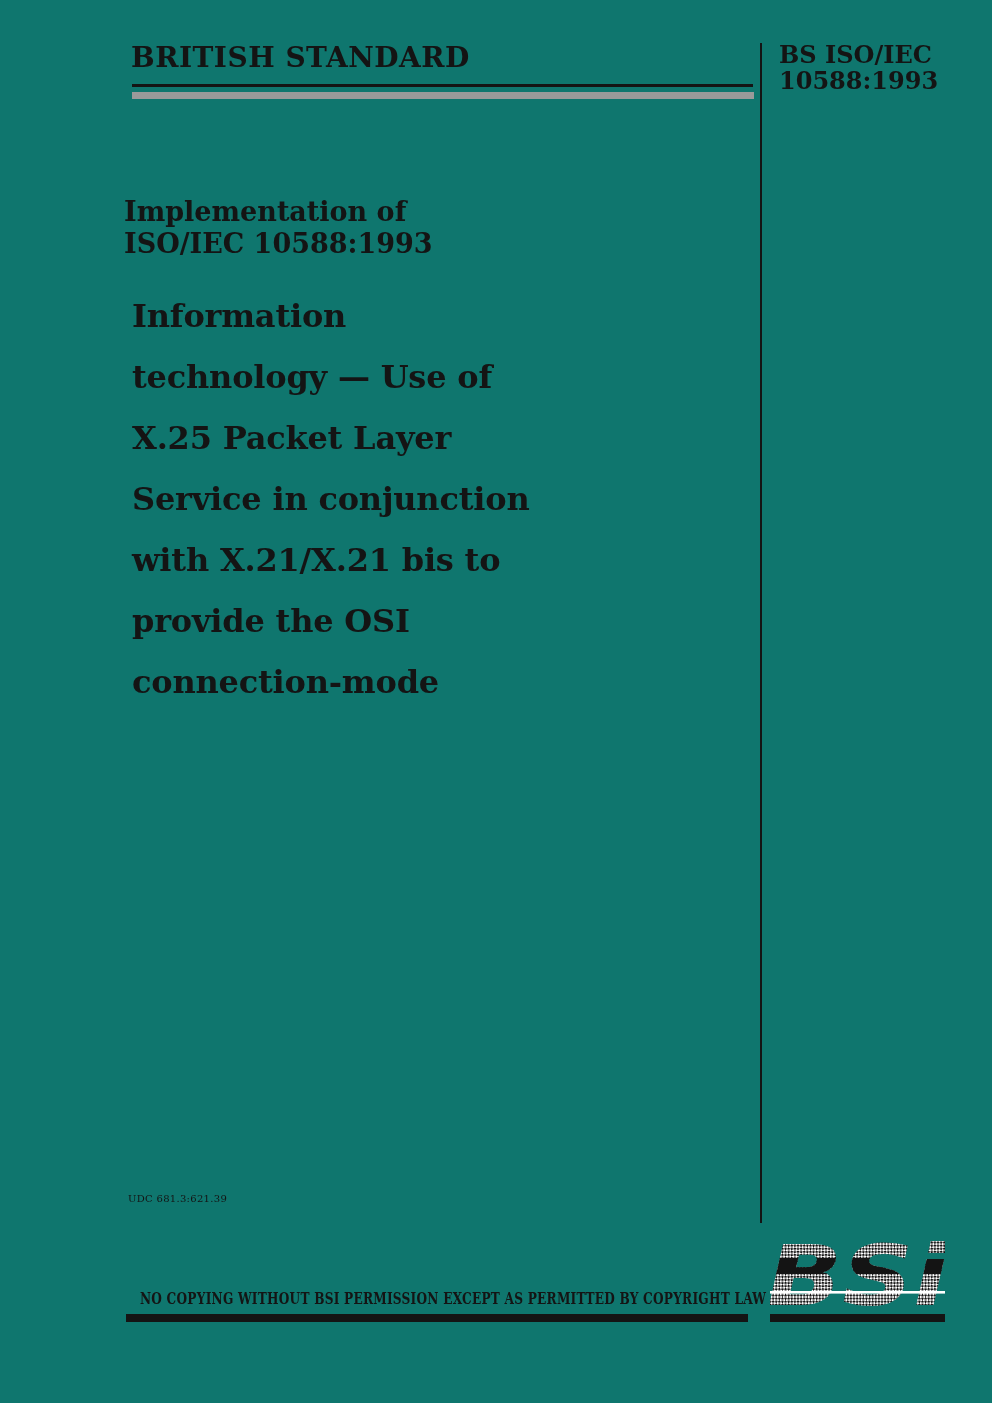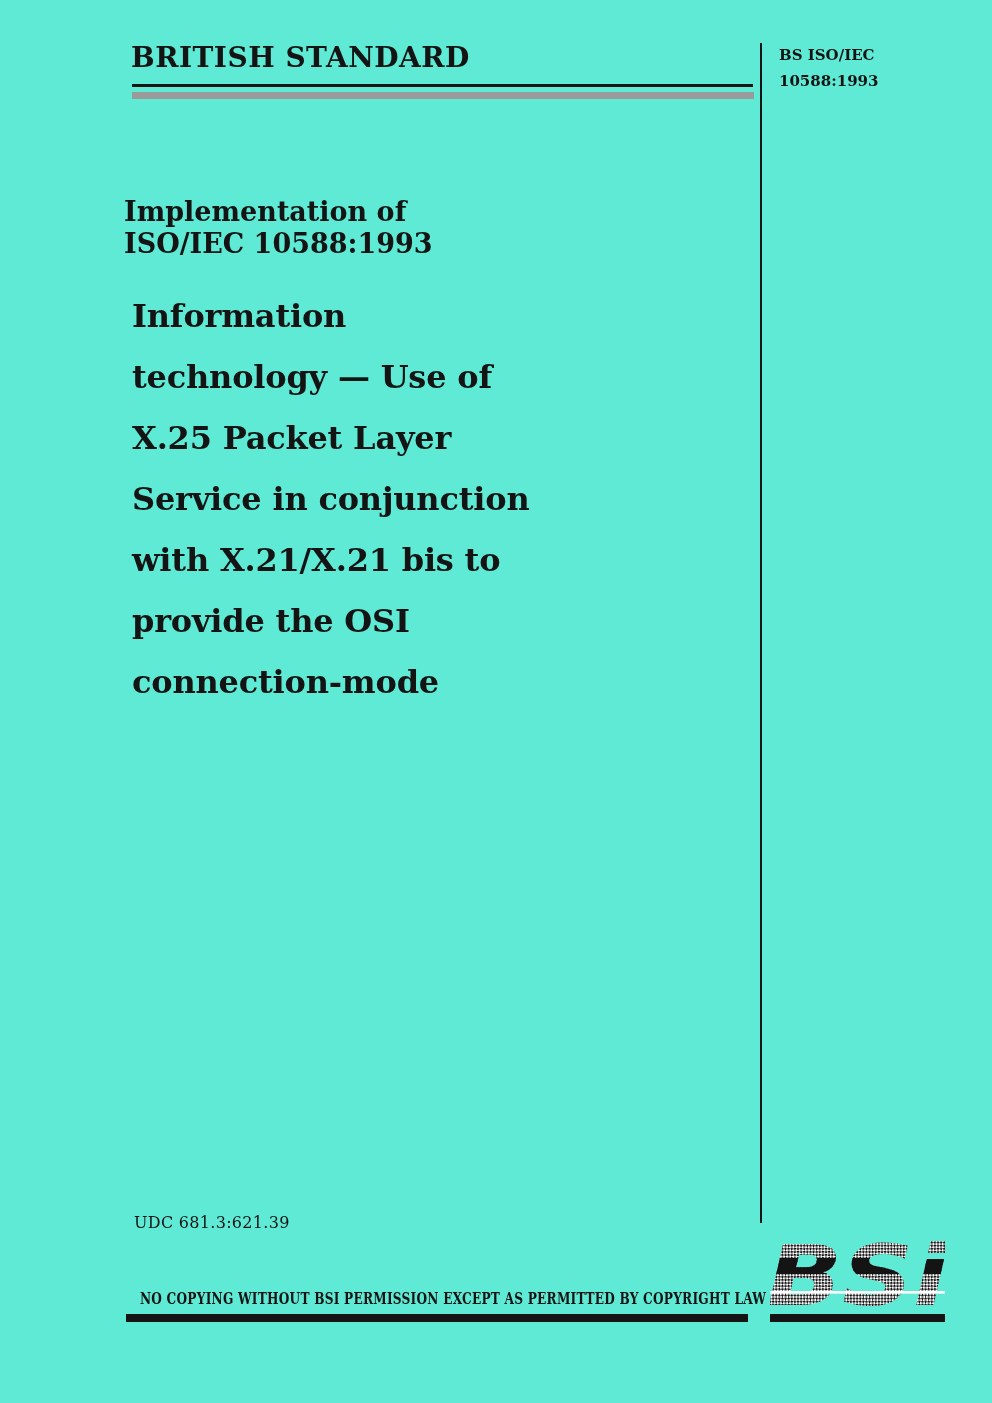--- a/index.html
+++ b/index.html
@@ -2,21 +2,21 @@
 <html><head>
 <meta charset="utf-8">
 <style>
   * { margin: 0; padding: 0; box-sizing: border-box; }
   html, body { background: #e8e8e8; }
   body { font-family: "DejaVu Serif", serif; }
   .page {
     position: relative;
     width: 992px;
     height: 1403px;
-    background: #5eead4;
+    background: #0f766e;
     color: #141414;
     overflow: hidden;
   }
   .abs { position: absolute; }
 
   .masthead-title {
     left: 131px; top: 42px;
     font-size: 28px;
     font-weight: bold;
     letter-spacing: 0.5px;
@@ -33,46 +33,45 @@
     width: 622px; height: 7px;
     background: #9a9a9a;
   }
   .column-divider {
     left: 760px; top: 43px;
     width: 2px; height: 1180px;
     background: #141414;
   }
   .doc-reference {
     left: 779px; top: 42px;
-    font-size: 15px;
+    font-size: 24px;
     font-weight: bold;
     line-height: 26px;
     white-space: nowrap;
   }
   .implementation-note {
     left: 124px; top: 196px;
     font-size: 27px;
     font-weight: bold;
     line-height: 32px;
     white-space: nowrap;
   }
   .document-title {
     left: 132px; top: 286px;
     font-size: 32px;
     font-weight: bold;
     line-height: 61px;
     letter-spacing: -0.2px;
     white-space: nowrap;
   }
   .udc-number {
-    left: 134px; top: 1193px;
-    font-size: 16px;
+    left: 128px; top: 1193px;
+    font-size: 10px;
     letter-spacing: 0.3px;
     white-space: nowrap;
-    margin-top: 20px;
   }
   .copyright-notice {
     left: 140px; top: 1291px;
     font-size: 16px;
     font-weight: bold;
     line-height: 16px;
     white-space: nowrap;
     transform: scaleX(0.76);
     transform-origin: left center;
     letter-spacing: 0.3px;

